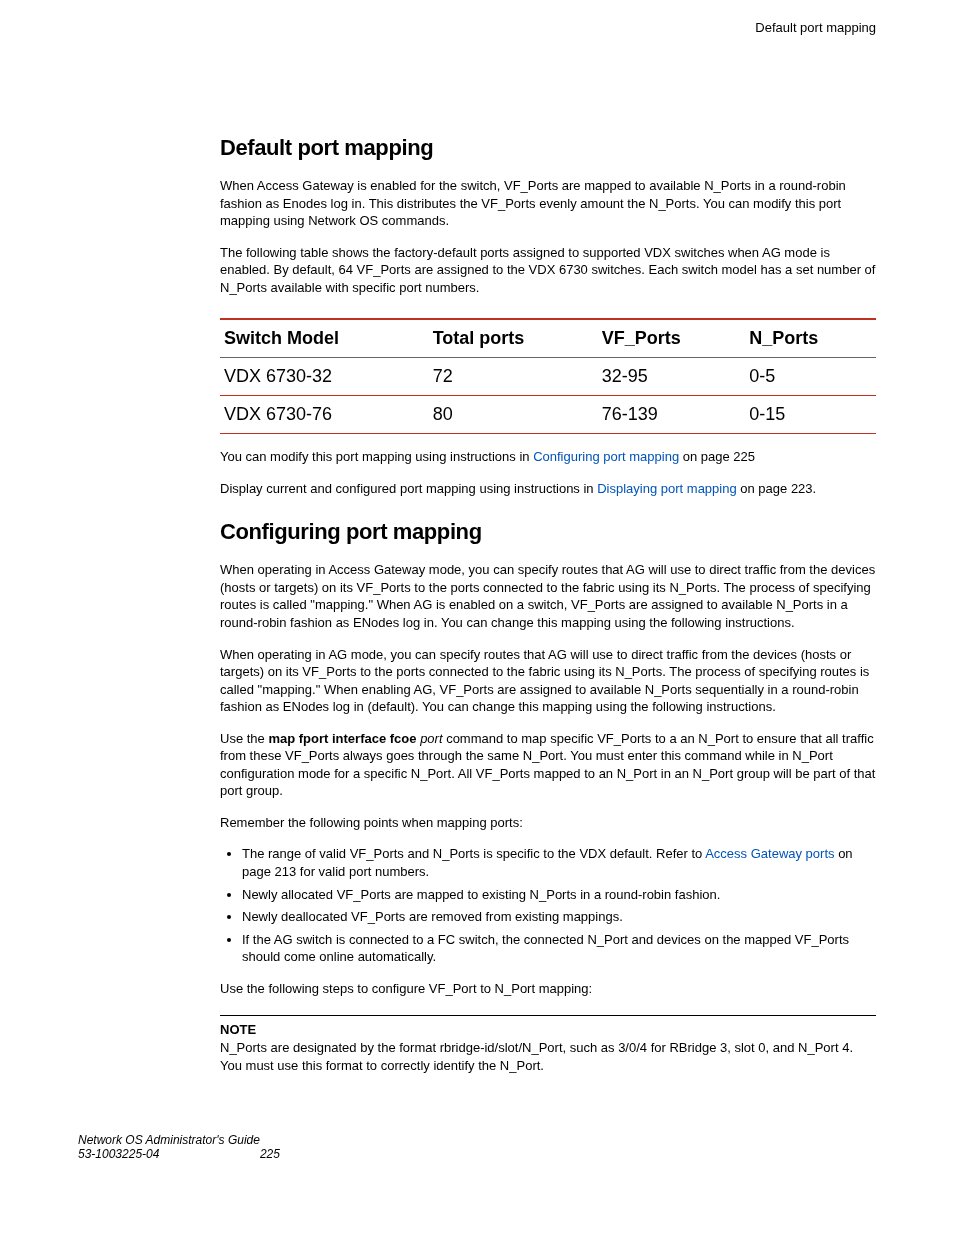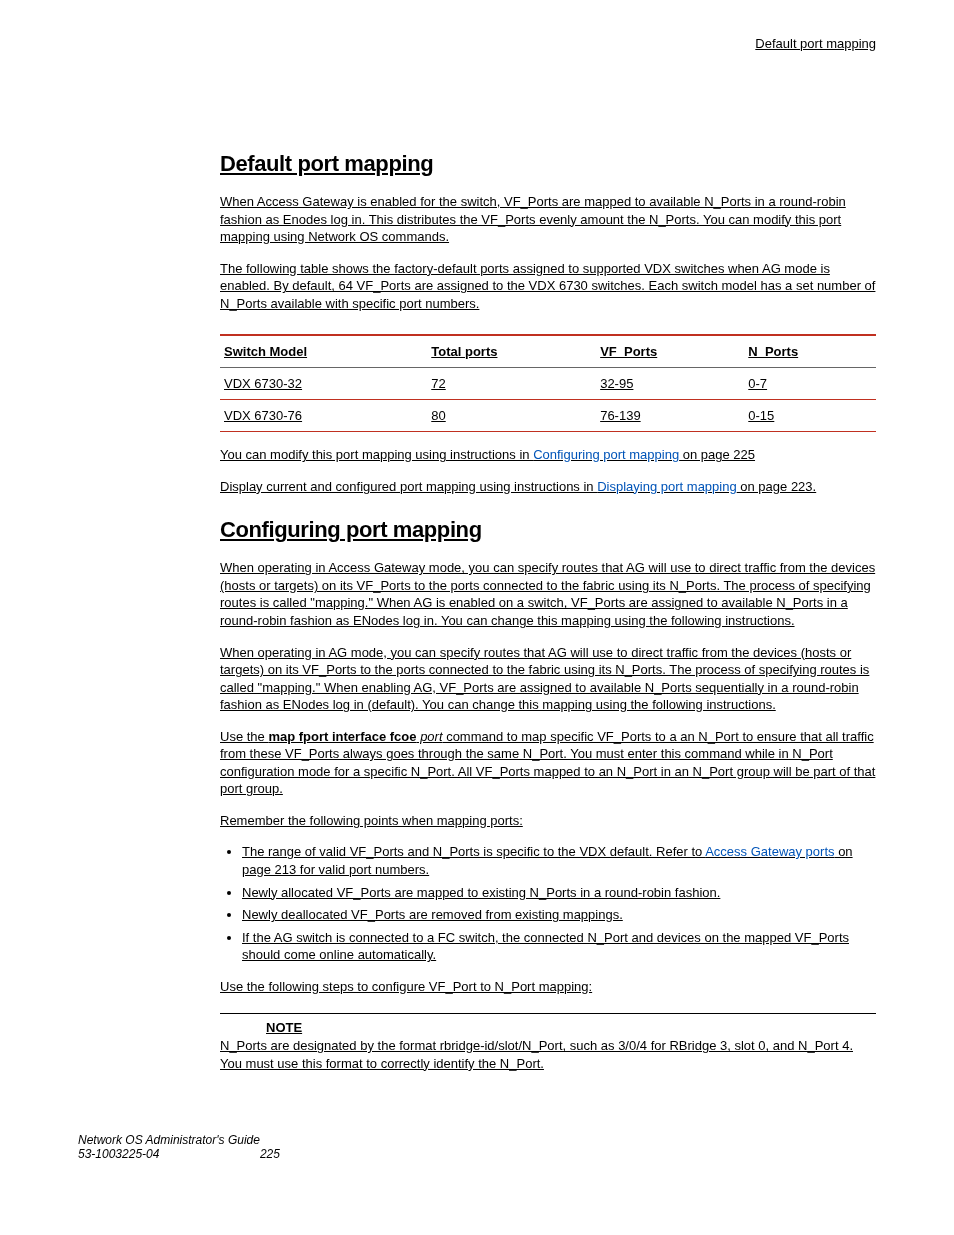--- a/index.html
+++ b/index.html
@@ -7,23 +7,22 @@
     padding: 0;
     font-family: Arial, Helvetica, sans-serif;
     font-size: 13px;
     color: #000;
     background: #fff;
   }
   .page {
     width: 954px;
     height: 1187px;
     box-sizing: border-box;
-    padding: 36px 78px 26px 220px;
+    padding: 20px 78px 26px 220px;
     position: relative;
-    text-decoration: underline;
   }
   .top-right {
     text-align: right;
     font-size: 13px;
     margin-bottom: 100px;
   }
   h1 {
     font-family: Arial, Helvetica, sans-serif;
     font-weight: 700;
     font-size: 22px;
@@ -32,21 +31,21 @@
   }
   p {
     margin: 0 0 14px 0;
     line-height: 1.35;
   }
   .big-gap { margin-bottom: 22px; }
   table {
     width: 100%;
     border-collapse: collapse;
     margin: 10px 0 14px 0;
-    font-size: 13px;
+    font-size: 18px;
   }
   thead th {
     text-align: left;
     font-weight: 700;
     border-top: 2px solid #c03020;
     border-bottom: 1px solid #666;
     padding: 8px 4px;
   }
   tbody td {
     border-bottom: 1px solid #c03020;
@@ -65,21 +64,20 @@
     margin-bottom: 5px;
     line-height: 1.35;
   }
   .note-rule {
     border-top: 1px solid #000;
     margin: 18px 0 6px 0;
   }
   .note-head {
     font-weight: 700;
     margin-bottom: 2px;
-    margin-left: 46px;
   }
   .footer {
     position: absolute;
     bottom: 26px;
     left: 78px;
     right: 78px;
     font-style: italic;
     font-size: 12px;
     display: flex;
     align-items: flex-end;
@@ -107,21 +105,21 @@
         <th>Total ports</th>
         <th>VF_Ports</th>
         <th>N_Ports</th>
       </tr>
     </thead>
     <tbody>
       <tr>
         <td>VDX 6730-32</td>
         <td>72</td>
         <td>32-95</td>
-        <td>0-7</td>
+        <td>0-5</td>
       </tr>
       <tr>
         <td>VDX 6730-76</td>
         <td>80</td>
         <td>76-139</td>
         <td>0-15</td>
       </tr>
     </tbody>
   </table>
 

